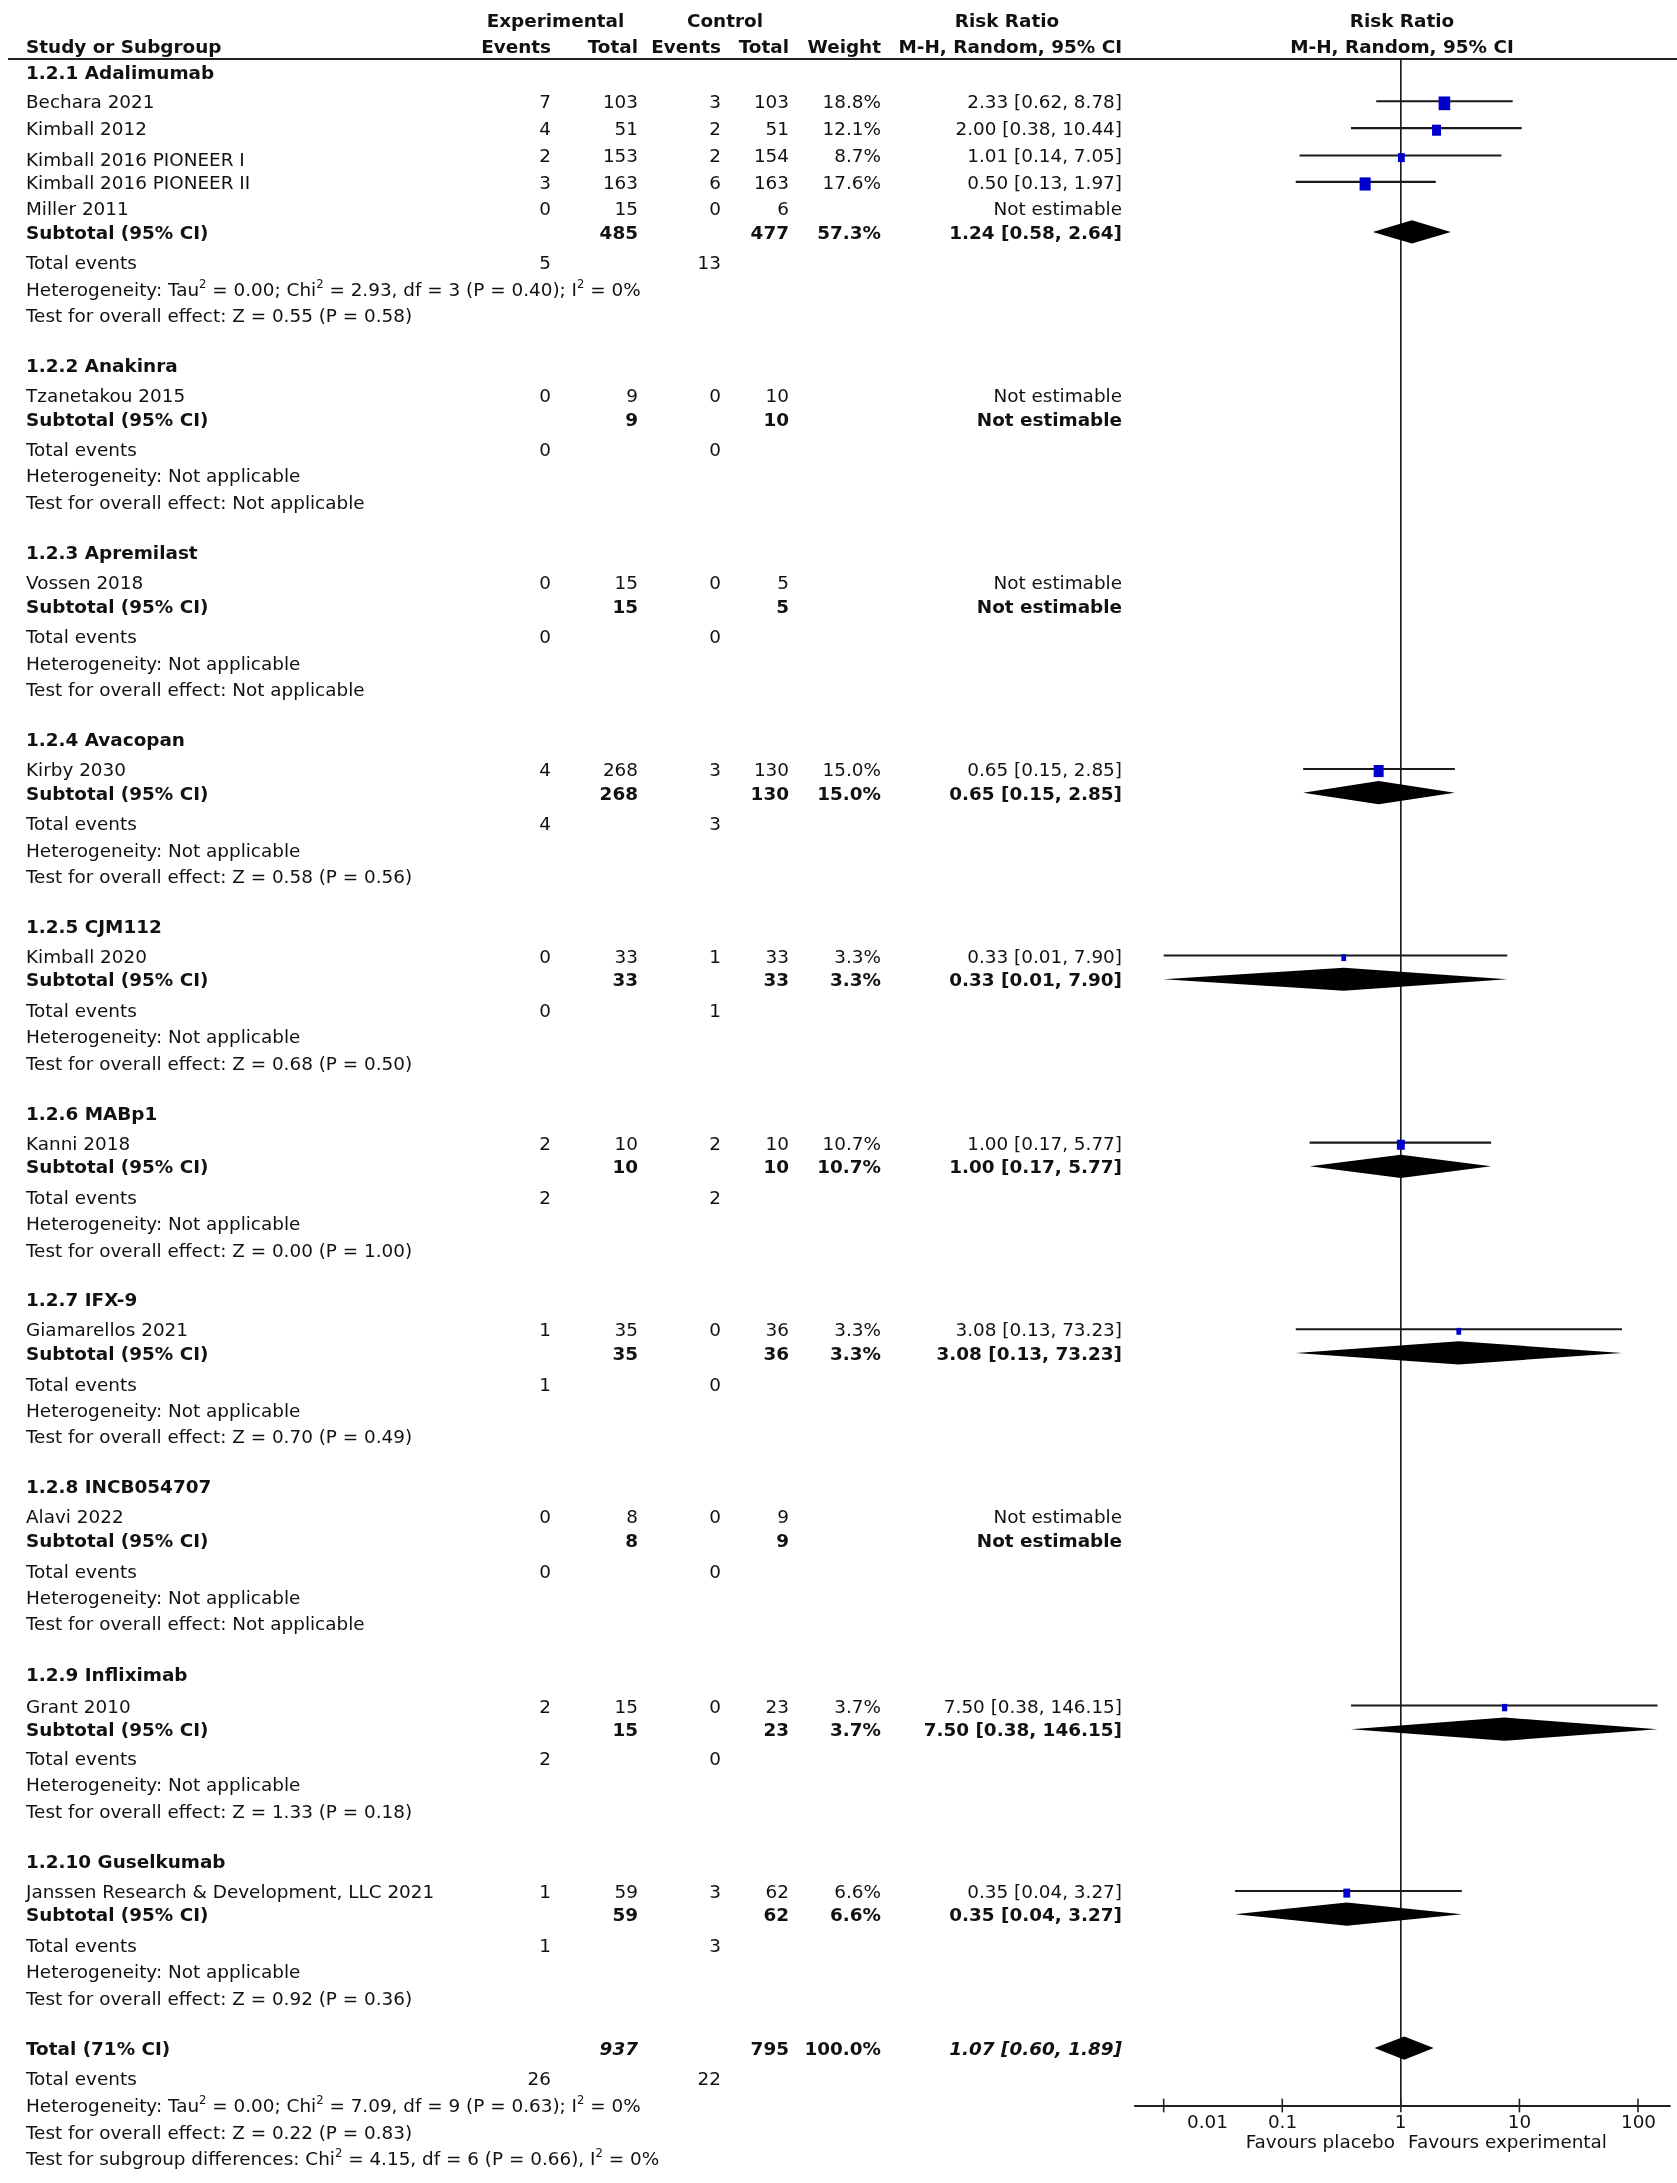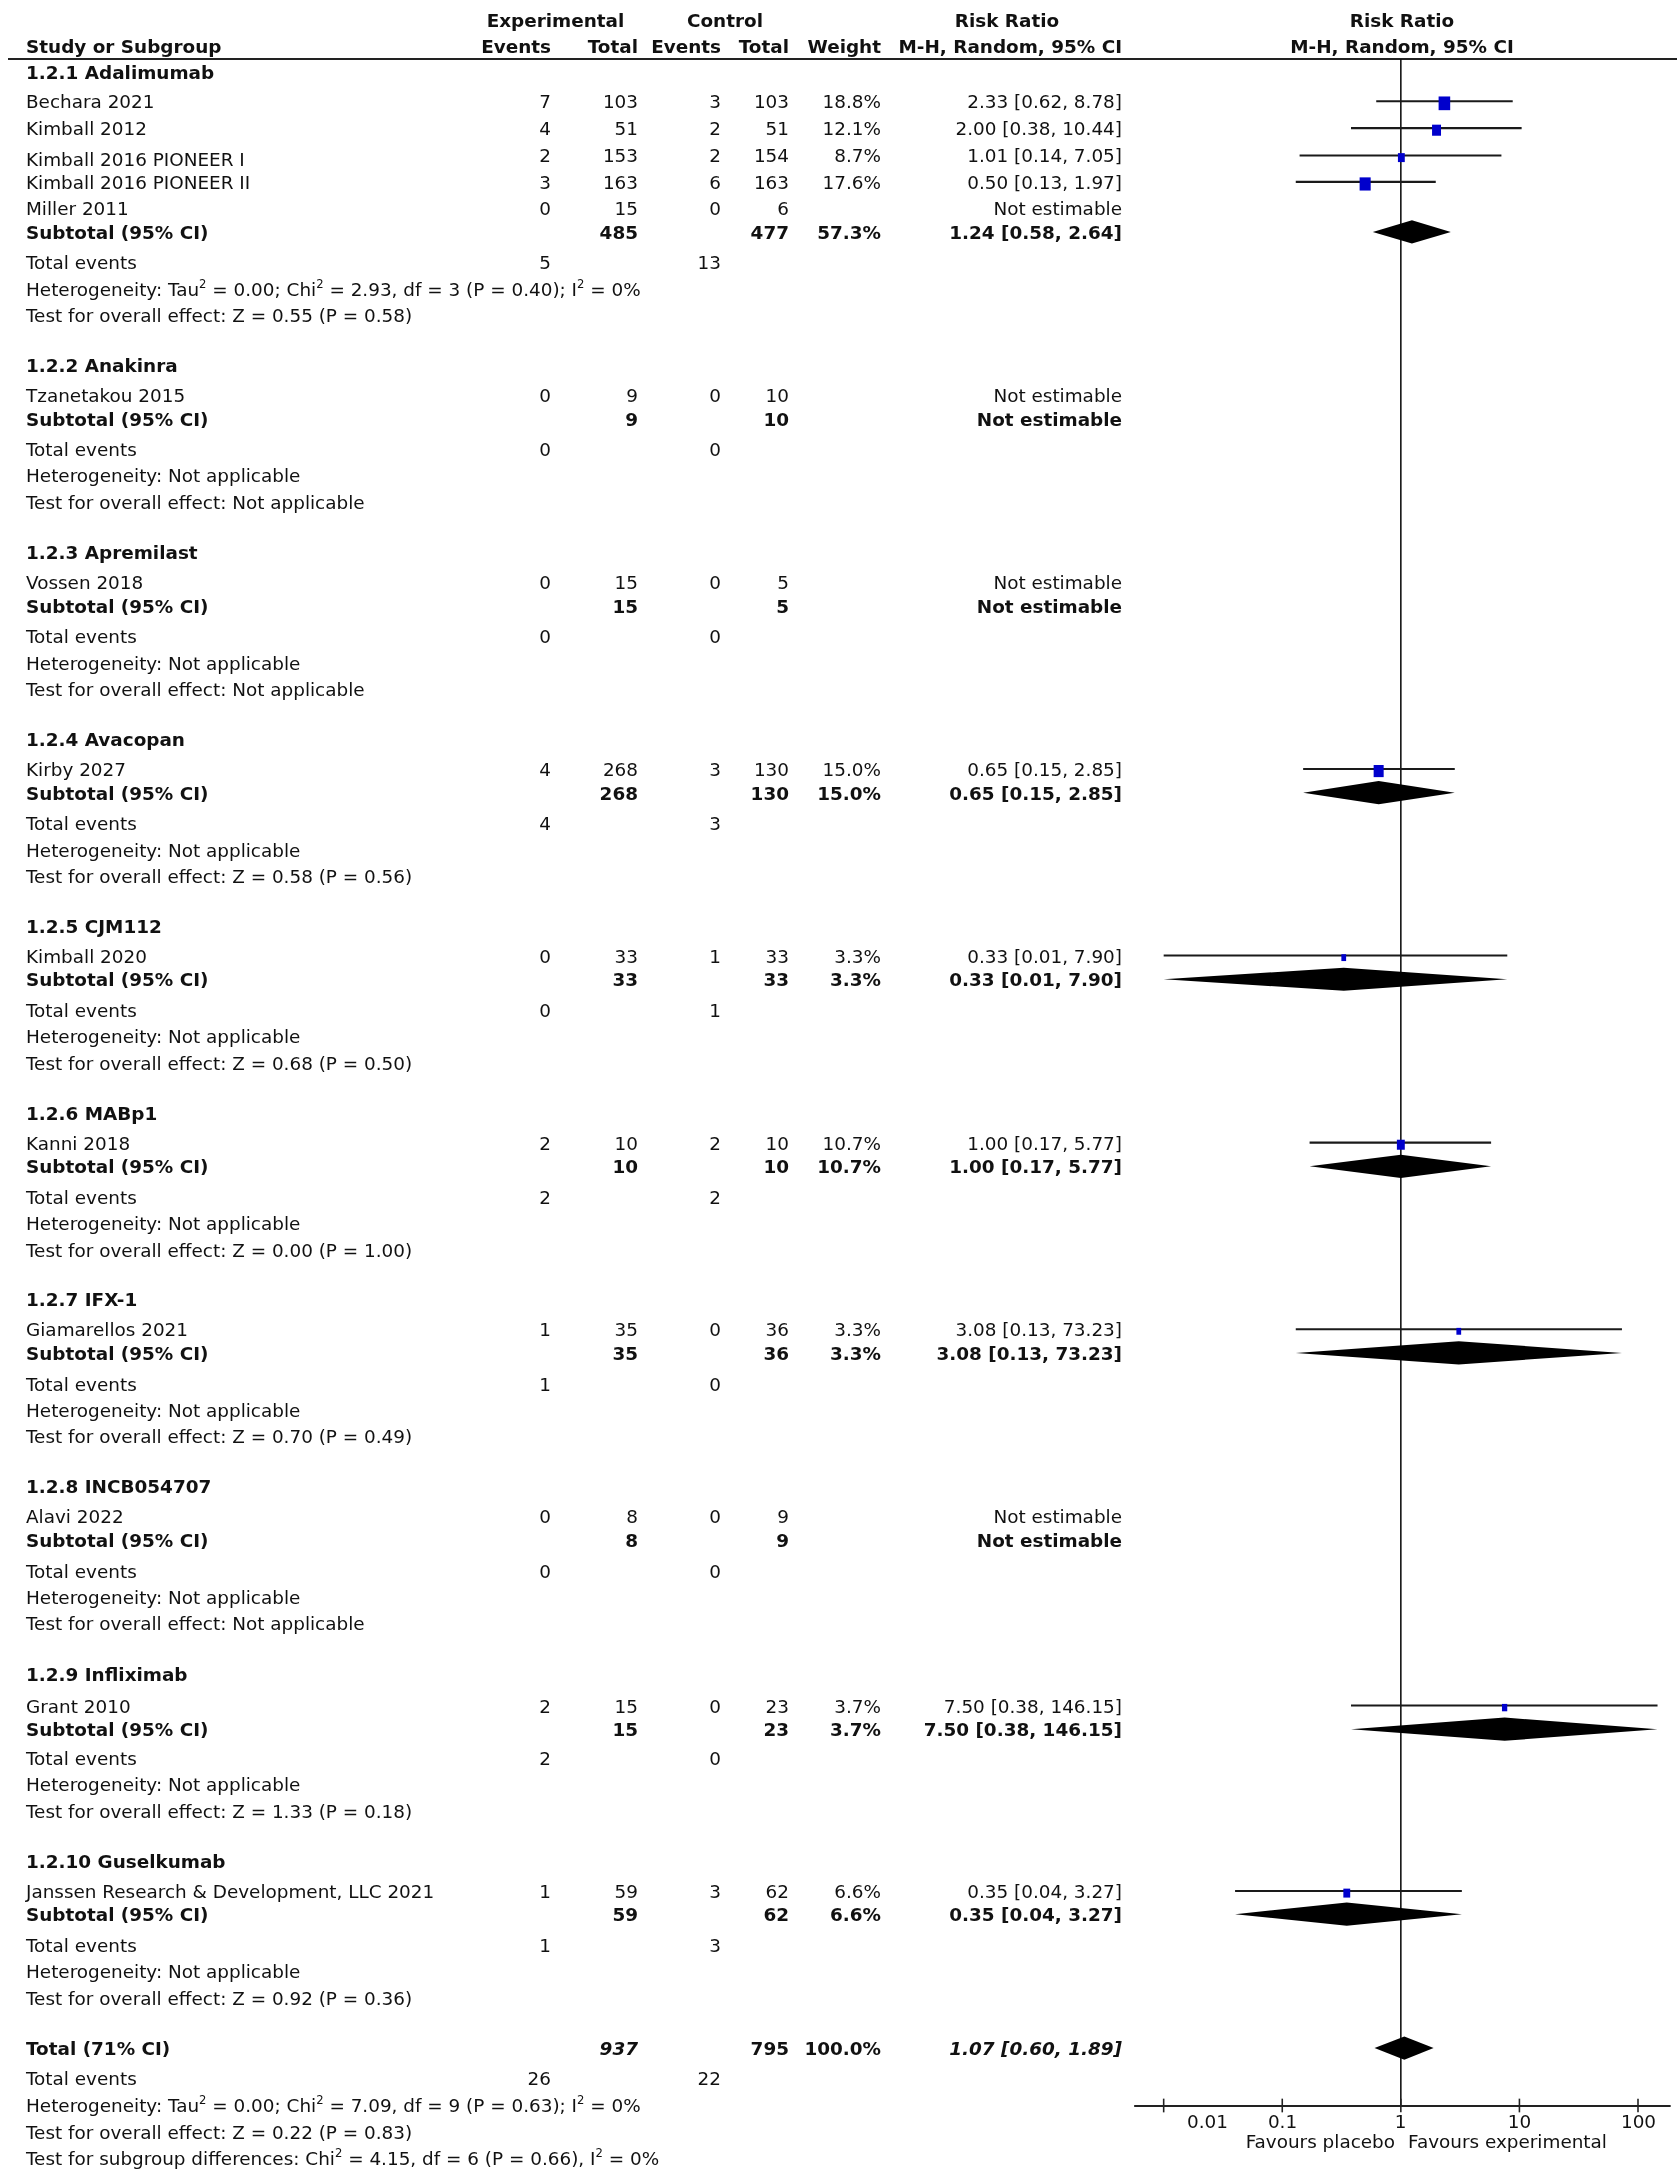--- a/index.html
+++ b/index.html
@@ -108,21 +108,21 @@
       <div class="t b" style="left: 26px; top: 606px;">Subtotal (95% CI)</div>
       <div class="t b r" style="left: 559px; width: 79px; top: 606px;">15</div>
       <div class="t b r" style="left: 727px; width: 62px; top: 606px;">5</div>
       <div class="t b r" style="left: 886px; width: 236px; top: 606px;">Not estimable</div>
       <div class="t " style="left: 26px; top: 636px;">Total events</div>
       <div class="t r" style="left: 474px; width: 77px; top: 636px;">0</div>
       <div class="t r" style="left: 643px; width: 78px; top: 636px;">0</div>
       <div class="t " style="left: 26px; top: 663px;">Heterogeneity: Not applicable</div>
       <div class="t " style="left: 26px; top: 689px;">Test for overall effect: Not applicable</div>
       <div class="t b" style="left: 26px; top: 739px;">1.2.4 Avacopan</div>
-      <div class="t " style="left: 26px; top: 769px;">Kirby 2027</div>
+      <div class="t " style="left: 26px; top: 769px;">Kirby 2030</div>
       <div class="t r" style="left: 474px; width: 77px; top: 769px;">4</div>
       <div class="t r" style="left: 559px; width: 79px; top: 769px;">268</div>
       <div class="t r" style="left: 643px; width: 78px; top: 769px;">3</div>
       <div class="t r" style="left: 727px; width: 62px; top: 769px;">130</div>
       <div class="t r" style="left: 796px; width: 85px; top: 769px;">15.0%</div>
       <div class="t r" style="left: 886px; width: 236px; top: 769px;">0.65 [0.15, 2.85]</div>
       <div class="t b" style="left: 26px; top: 793px;">Subtotal (95% CI)</div>
       <div class="t b r" style="left: 559px; width: 79px; top: 793px;">268</div>
       <div class="t b r" style="left: 727px; width: 62px; top: 793px;">130</div>
       <div class="t b r" style="left: 796px; width: 85px; top: 793px;">15.0%</div>
@@ -161,21 +161,21 @@
       <div class="t b" style="left: 26px; top: 1166px;">Subtotal (95% CI)</div>
       <div class="t b r" style="left: 559px; width: 79px; top: 1166px;">10</div>
       <div class="t b r" style="left: 727px; width: 62px; top: 1166px;">10</div>
       <div class="t b r" style="left: 796px; width: 85px; top: 1166px;">10.7%</div>
       <div class="t b r" style="left: 886px; width: 236px; top: 1166px;">1.00 [0.17, 5.77]</div>
       <div class="t " style="left: 26px; top: 1197px;">Total events</div>
       <div class="t r" style="left: 474px; width: 77px; top: 1197px;">2</div>
       <div class="t r" style="left: 643px; width: 78px; top: 1197px;">2</div>
       <div class="t " style="left: 26px; top: 1223px;">Heterogeneity: Not applicable</div>
       <div class="t " style="left: 26px; top: 1250px;">Test for overall effect: Z = 0.00 (P = 1.00)</div>
-      <div class="t b" style="left: 26px; top: 1299px;">1.2.7 IFX-1</div>
+      <div class="t b" style="left: 26px; top: 1299px;">1.2.7 IFX-9</div>
       <div class="t " style="left: 26px; top: 1329px;">Giamarellos 2021</div>
       <div class="t r" style="left: 474px; width: 77px; top: 1329px;">1</div>
       <div class="t r" style="left: 559px; width: 79px; top: 1329px;">35</div>
       <div class="t r" style="left: 643px; width: 78px; top: 1329px;">0</div>
       <div class="t r" style="left: 727px; width: 62px; top: 1329px;">36</div>
       <div class="t r" style="left: 796px; width: 85px; top: 1329px;">3.3%</div>
       <div class="t r" style="left: 886px; width: 236px; top: 1329px;">3.08 [0.13, 73.23]</div>
       <div class="t b" style="left: 26px; top: 1353px;">Subtotal (95% CI)</div>
       <div class="t b r" style="left: 559px; width: 79px; top: 1353px;">35</div>
       <div class="t b r" style="left: 727px; width: 62px; top: 1353px;">36</div>

